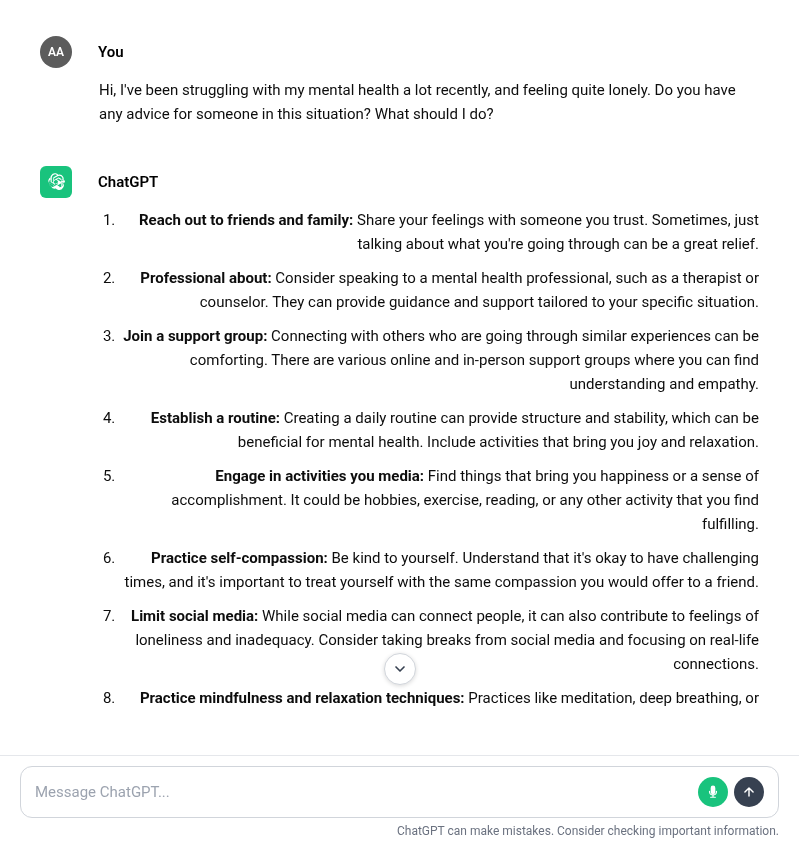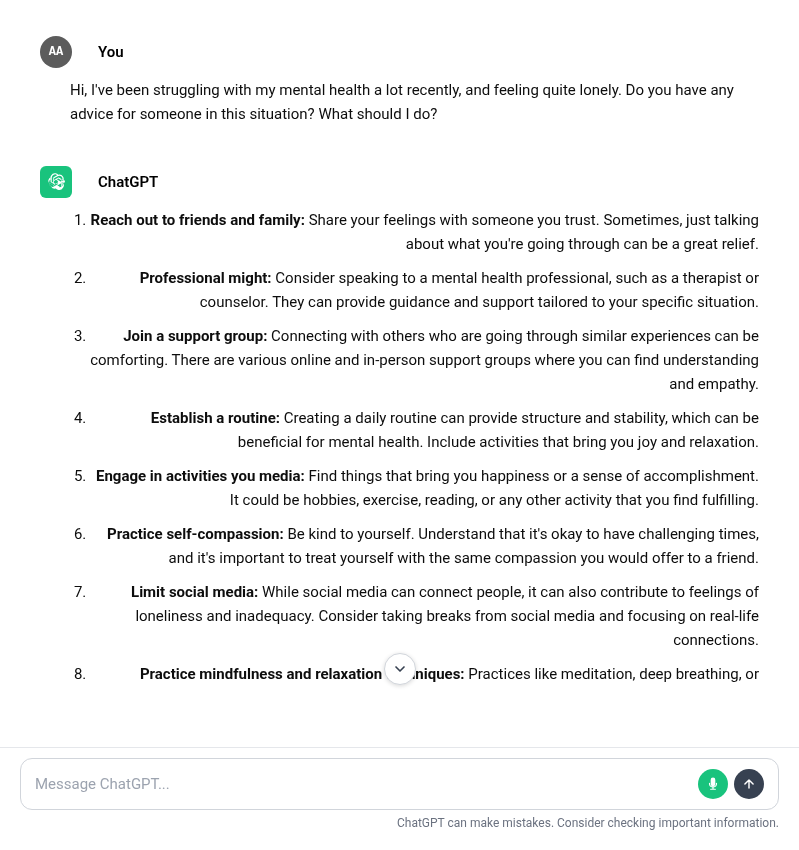--- a/index.html
+++ b/index.html
@@ -38,21 +38,20 @@
     .avatar {
       width: 32px;
       height: 32px;
       border-radius: 50%;
       display: flex;
       align-items: center;
       justify-content: center;
       font-size: 12px;
       font-weight: 600;
       flex-shrink: 0;
-      font-family: Liberation Mono, monospace;
     }
 
     .avatar-user {
       background: #5c5c5c;
       color: #ffffff;
     }
 
     .avatar-gpt {
       background: #19c37d;
       color: #ffffff;
@@ -65,21 +64,21 @@
     }
 
     .sender-name {
       font-size: 15px;
       font-weight: 600;
       color: #000000;
       margin-left: 16px;
     }
 
     .message-content {
-      margin-left: 30px;
+      margin-left: 59px;
       font-size: 15px;
       line-height: 1.6;
       color: #0d0d0d;
     }
 
     .message-content p {
       margin-bottom: 8px;
     }
 
     .message-content ol {
@@ -115,21 +114,21 @@
     }
 
     .scroll-down-btn svg {
       width: 16px;
       height: 16px;
       color: #374151;
     }
 
     .input-area {
       position: sticky;
-      bottom: 8px;
+      bottom: 0;
       background: #ffffff;
       padding: 10px 20px 4px 20px;
       border-top: 1px solid #e5e7eb;
     }
 
     .input-wrapper {
       display: flex;
       align-items: center;
       border: 1px solid #d1d5db;
       border-radius: 12px;
@@ -221,21 +220,21 @@
           <svg viewBox="0 0 41 41" fill="none" xmlns="http://www.w3.org/2000/svg">
             <path d="M37.532 16.87a9.963 9.963 0 0 0-.856-8.184 10.078 10.078 0 0 0-10.855-4.835 9.964 9.964 0 0 0-6.205-3.371 10.079 10.079 0 0 0-10.212 4.947l-.004.007A9.964 9.964 0 0 0 8.1 14.274a10.079 10.079 0 0 0-3.396 6.797 9.963 9.963 0 0 0 4.492 9.494 10.079 10.079 0 0 0 10.855 4.835 9.965 9.965 0 0 0 6.205 3.371 10.079 10.079 0 0 0 10.216-4.948l.004-.007A9.965 9.965 0 0 0 37.773 24.1a10.079 10.079 0 0 0 3.396-6.797 9.963 9.963 0 0 0-3.637-0.432zm-9.433 13.319a7.484 7.484 0 0 1-4.789-1.727l.239-.136 7.948-4.589a1.302 1.302 0 0 0 .657-1.138V14.073l3.358 1.94a.12.12 0 0 1 .066.092v9.289a7.527 7.527 0 0 1-7.479 6.795zM6.392 27.601a7.484 7.484 0 0 1-.894-5.023l.239.144 7.948 4.589a1.305 1.305 0 0 0 1.314 0l9.709-5.607v3.879a.12.12 0 0 1-.048.103l-8.034 4.641a7.527 7.527 0 0 1-10.234-2.726zM4.297 13.62A7.484 7.484 0 0 1 8.2 10.333v9.419a1.302 1.302 0 0 0 .657 1.138l9.709 5.607-3.358 1.94a.12.12 0 0 1-.114.012L7.044 23.81a7.527 7.527 0 0 1-2.747-10.19zm27.658 6.437l-9.709-5.607 3.358-1.94a.12.12 0 0 1 .114-.012l8.048 4.648a7.527 7.527 0 0 1-1.165 13.576v-9.419a1.302 1.302 0 0 0-.646-1.246zm3.339-5.029l-.239-.144-7.948-4.589a1.305 1.305 0 0 0-1.314 0L16.084 15.9v-3.879a.12.12 0 0 1 .048-.103l8.034-4.638a7.527 7.527 0 0 1 11.128 7.797zm-21.063 6.929l-3.358-1.94a.12.12 0 0 1-.066-.092v-9.289a7.527 7.527 0 0 1 12.328-5.785l-.239.136-7.948 4.589a1.302 1.302 0 0 0-.657 1.138l-.06 11.243zm1.824-3.943l4.33-2.501 4.332 2.499v4.997l-4.331 2.5-4.331-2.5V18.014z" fill="currentColor"></path>
           </svg>
         </div>
         <span class="sender-name">ChatGPT</span>
       </div>
       <div class="message-content">
         <ol>
 
         <li><b>Reach out to friends and family:</b> Share your feelings with someone you trust. Sometimes, just talking about what you're going through can be a great relief.</li>
-            <li><b>Professional might:</b> Consider speaking to a mental health professional, such as a therapist or counselor. They can provide guidance and support tailored to your specific situation.</li>
+            <li><b>Professional about:</b> Consider speaking to a mental health professional, such as a therapist or counselor. They can provide guidance and support tailored to your specific situation.</li>
             <li><b>Join a support group:</b> Connecting with others who are going through similar experiences can be comforting. There are various online and in-person support groups where you can find understanding and empathy.</li>
             <li><b>Establish a routine:</b> Creating a daily routine can provide structure and stability, which can be beneficial for mental health. Include activities that bring you joy and relaxation.</li>
             <li><b>Engage in activities you media:</b> Find things that bring you happiness or a sense of accomplishment. It could be hobbies, exercise, reading, or any other activity that you find fulfilling.</li>
             <li><b>Practice self-compassion:</b> Be kind to yourself. Understand that it's okay to have challenging times, and it's important to treat yourself with the same compassion you would offer to a friend.</li>
             <li><b>Limit social media:</b> While social media can connect people, it can also contribute to feelings of loneliness and inadequacy. Consider taking breaks from social media and focusing on real-life connections.</li>
             <li><b>Practice mindfulness and relaxation techniques:</b> Practices like meditation, deep breathing, or</li>
           </ol>
       </div>
     </div>
 

